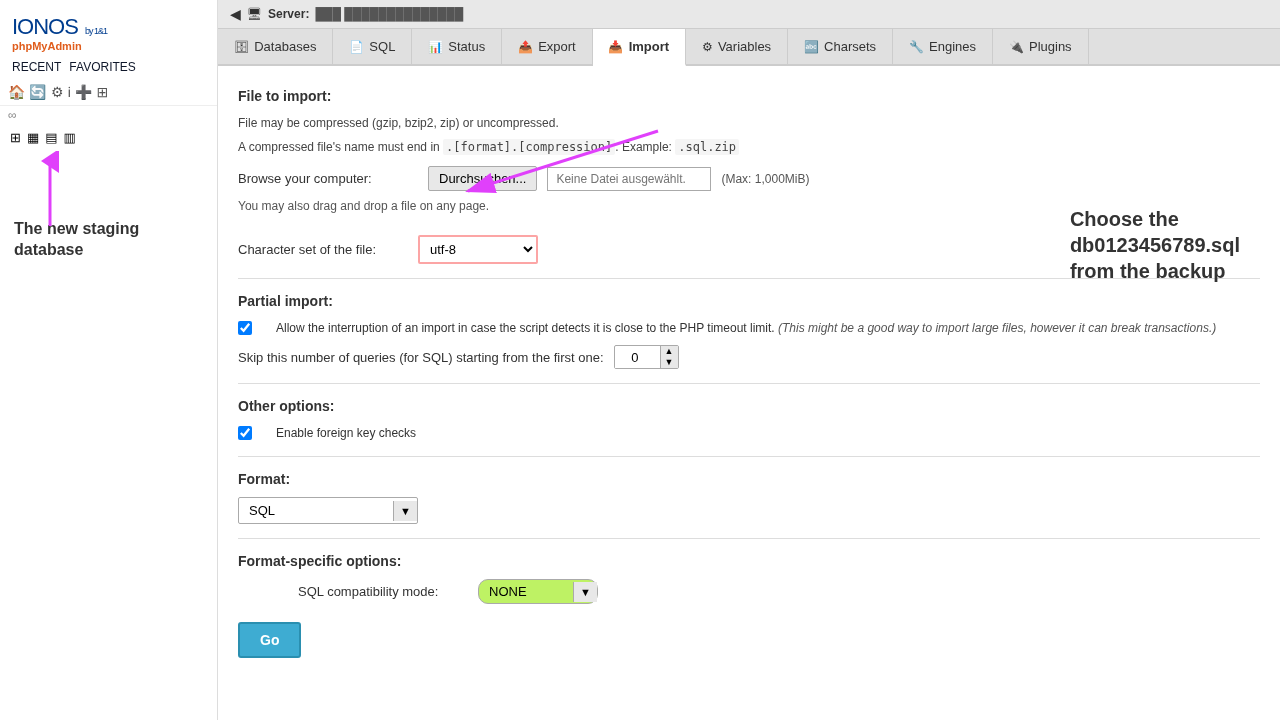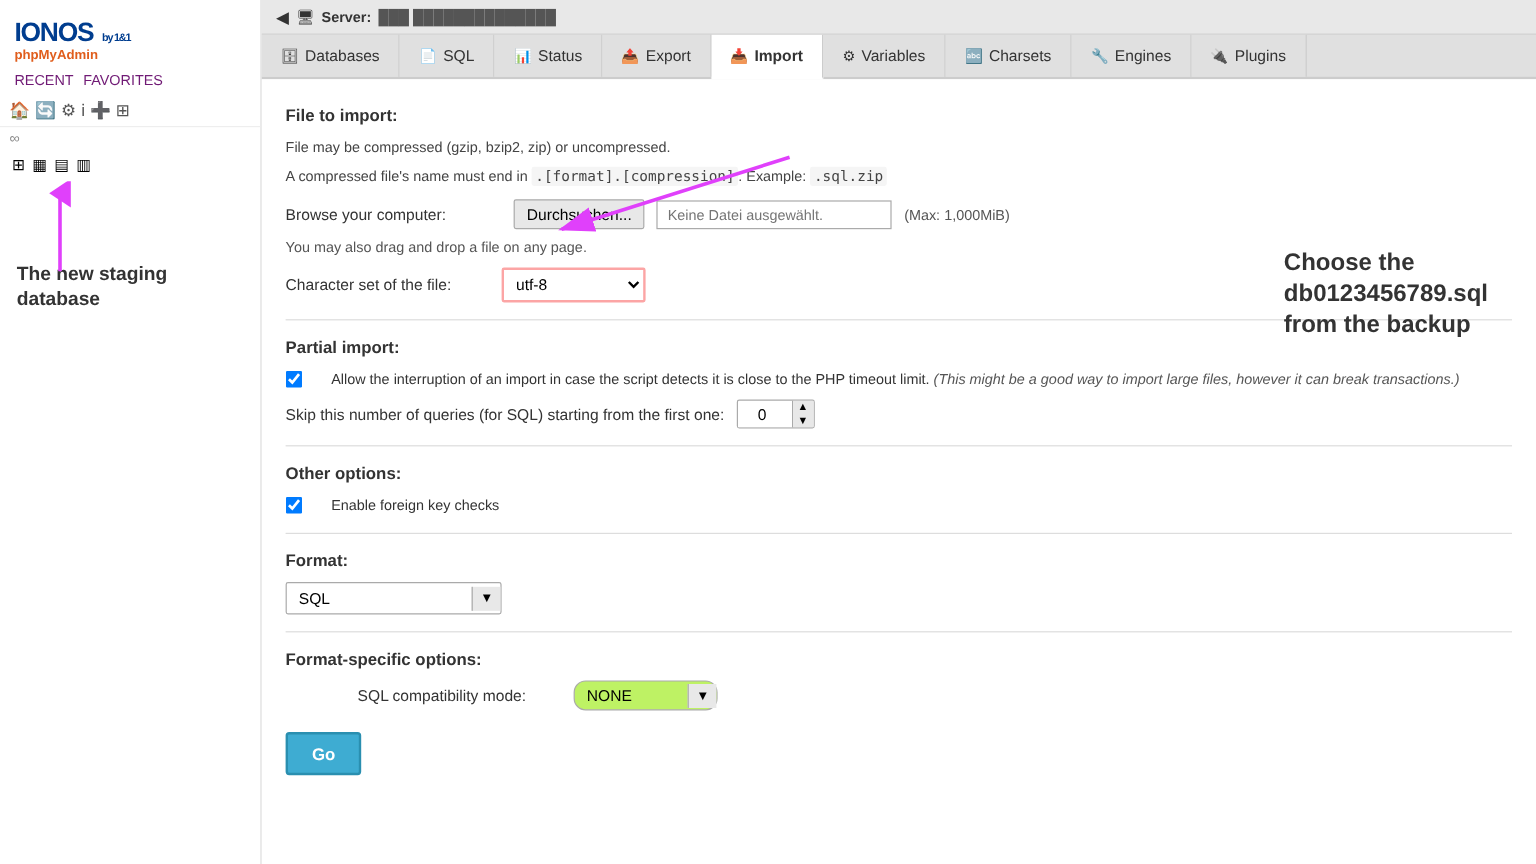--- a/index.html
+++ b/index.html
@@ -16,36 +16,36 @@
       padding: 8px 0;
     }
     .sidebar-logo {
       padding: 8px 12px 4px 12px;
       display: flex;
       align-items: center;
       gap: 6px;
     }
     .ionos-logo {
       font-size: 22px;
-      font-weight: 700;
+      font-weight: 400;
       color: #003d8f;
       letter-spacing: -1px;
       line-height: 1;
     }
     .ionos-logo span { color: #003d8f; }
     .by-label { font-size: 9px; color: #666; margin-left: 2px; }
     .pma-label { font-size: 11px; color: #e05d1c; font-weight: bold; margin-top: 2px; }
     .sidebar-recent-fav {
       display: flex;
       gap: 8px;
       padding: 4px 12px;
       font-size: 12px;
       color: #333;
     }
-    .sidebar-recent-fav span { cursor: pointer; color: #701a75; }
+    .sidebar-recent-fav span { cursor: pointer; color: #0f172a; }
     .sidebar-icons {
       display: flex;
       align-items: center;
       padding: 4px 8px;
       border-bottom: 1px solid #eee;
       gap: 4px;
     }
     .sidebar-icons span { font-size: 14px; cursor: pointer; color: #555; }
     .sidebar-link-icon { font-size: 12px; color: #888; padding: 2px 8px; }
     .sidebar-db-icons {
@@ -170,27 +170,27 @@
       padding: 4px 10px;
       font-size: 13px;
       cursor: pointer;
       border-radius: 2px;
     }
     .file-name-input {
       border: 1px solid #aaa;
       padding: 4px 8px;
       font-size: 12px;
       color: #888;
-      width: 196px;
+      width: 164px;
       background: #fff;
     }
     .max-label { font-size: 12px; color: #555; }
 
     
-    .drag-note { font-size: 12px; color: #555; margin-bottom: 10px; }
+    .drag-note { font-size: 12px; color: #555; margin-bottom: 22px; }
 
     
     .form-row {
       display: flex;
       align-items: center;
       margin-bottom: 8px;
     }
     .form-label { font-size: 13px; color: #333; min-width: 180px; }
     .form-select {
       border: 2px solid #fca5a5;

